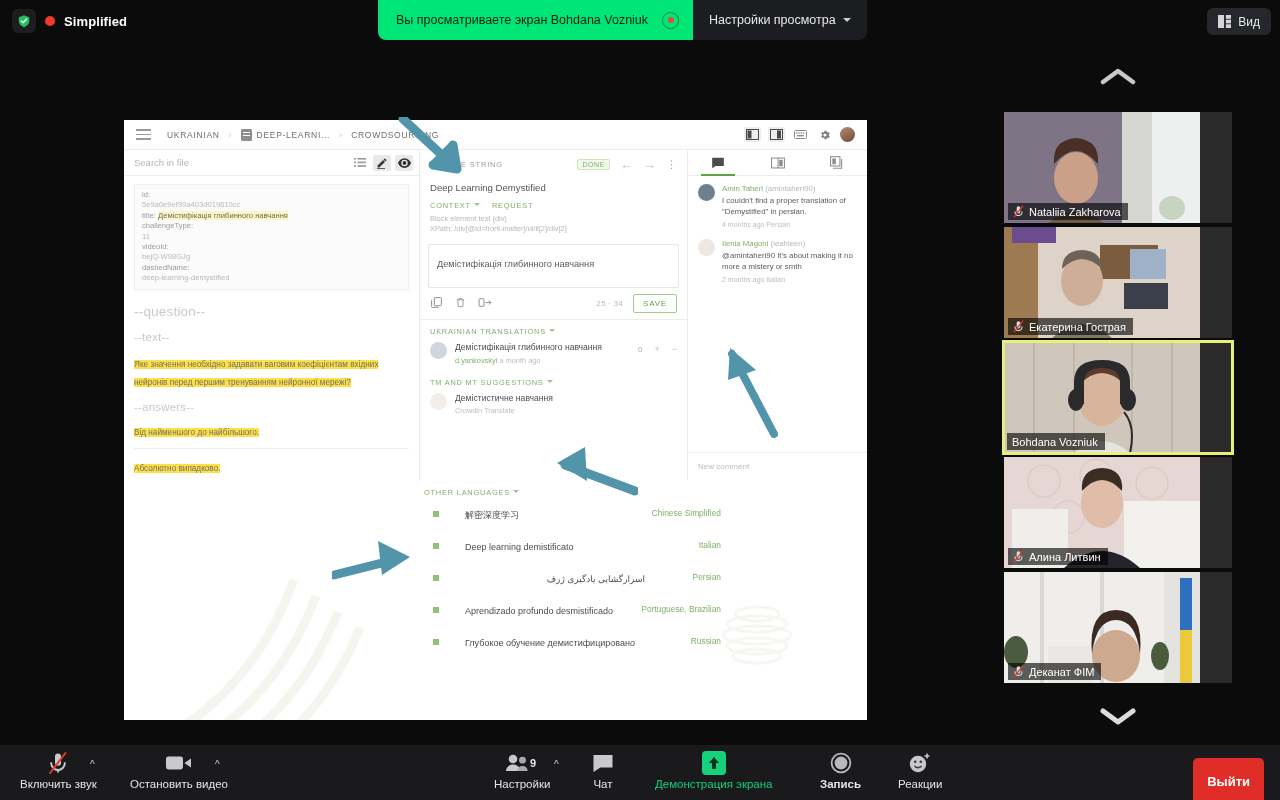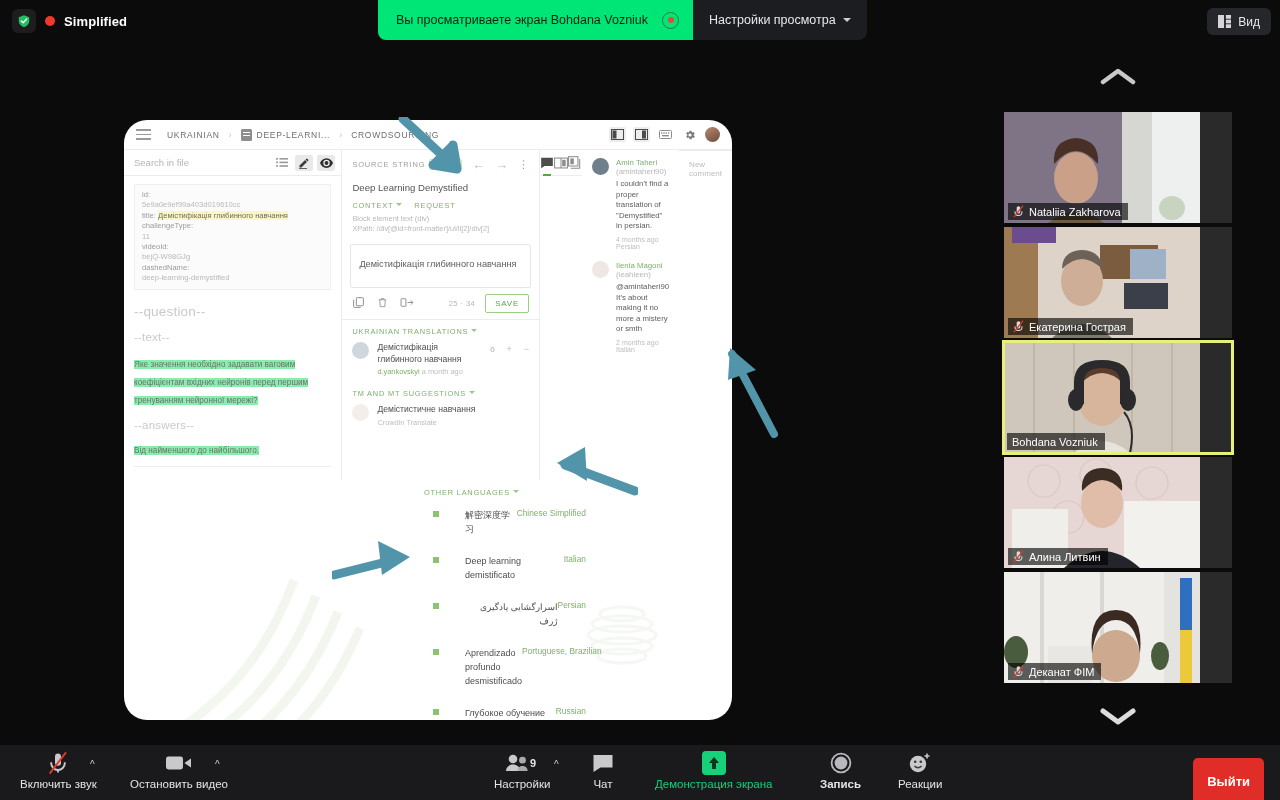--- a/index.html
+++ b/index.html
@@ -46,22 +46,22 @@
   .rec-ring i { width: 6px; height: 6px; border-radius: 50%; background: #e04a3c; display: block; }
   .share-dark {
     background: #1c1d20; color: #e8e8ea; font-size: 12.5px;
     display: flex; align-items: center; gap: 7px; padding: 0 16px;
   }
   .caret-d { width: 0; height: 0; border-left: 4px solid transparent; border-right: 4px solid transparent; border-top: 4px solid #cfcfd2; }
 
   
   .stage { position: absolute; left: 0; top: 42px; width: 992px; height: 703px; background: #0b0b0b; }
   .app {
-    position: absolute; left: 124px; top: 78px; width: 608px; height: 600px;
-    background: #ffffff; overflow: hidden; border-radius: 23px;
+    position: absolute; left: 124px; top: 78px; width: 743px; height: 600px;
+    background: #ffffff; overflow: hidden;
   }
   .wm1 { position:absolute; left:-40px; bottom:-50px; width: 380px; height: 230px; opacity:.55; pointer-events:none; }
   .wm2 { position:absolute; right:60px; bottom:40px; width: 100px; height: 90px; opacity:.55; pointer-events:none; }
 
   
   .cr-head { display: flex; align-items: center; height: 30px; padding: 0 12px; border-bottom: 1px solid #ececec; }
   .burger { width: 15px; display:flex; flex-direction: column; gap: 3px; margin-right: 16px; }
   .burger span { display:block; height: 1.6px; background: #9a9a9a; }
   .crumb { font-size: 8.5px; letter-spacing: .7px; color: #6d6d6d; }
   .crumb-sep { font-size: 9px; color: #c3c3c3; margin: 0 9px; }
@@ -69,34 +69,34 @@
   .file-ico::after{content:"";position:absolute;left:2px;top:3px;right:2px;height:1.2px;background:#fff;box-shadow:0 3px 0 #fff;}
   .cr-head-right { margin-left: auto; display:flex; align-items:center; gap: 7px; }
   .hicon { width: 17px; height: 15px; border-radius: 2px; display:flex; align-items:center; justify-content:center; }
   .hicon.act { background: #ededed; }
   .avatar-sm { width: 15px; height: 15px; border-radius: 50%; background: linear-gradient(150deg,#b98a72,#6d4a3c); }
 
   
   .panes { display: flex; height: 330px; }
   .pane-left { width: 296px; border-right: 1px solid #ececec; display:flex; flex-direction:column; }
   .pane-mid { width: 268px; border-right: 1px solid #ececec; display:flex; flex-direction:column; position:relative;}
-  .pane-right { flex: 1; display:flex; flex-direction:row; position:relative;}
+  .pane-right { flex: 1; display:flex; flex-direction:column; position:relative;}
 
   .search-row { display:flex; align-items:center; height:26px; border-bottom:1px solid #ececec; padding: 0 6px 0 10px;}
   .search-row .ph { font-size: 9.5px; color: #b5b5b5; }
   .search-tools { margin-left:auto; display:flex; align-items:center; gap:4px;}
   .stool { width: 18px; height: 16px; border-radius:2px; display:flex;align-items:center;justify-content:center;}
   .stool.active { background:#e9e9e9;}
 
   .file-body { flex:1; overflow:hidden; padding: 8px 10px 0 10px; position:relative;}
   .meta-box { background:#fbfbfb; border:1px solid #f0f0f0; padding:5px 7px; }
   .meta-line { font-size: 7.6px; line-height: 10.4px; color:#b9b9b9; white-space:nowrap;}
   .meta-key { color:#9b9b9b; }
   .hl { background:#fbf7c3; color:#6b6b6b; }
-  .hlg { background:#86efac; color:#6f6f6f; }
+  .hlg { background:#fde047; color:#6f6f6f; }
   .seg-title { font-size: 13.5px; color:#c9c9c9; margin: 14px 0 0 0; letter-spacing:.2px;}
   .seg-title.sm { font-size: 11.5px; margin-top:12px;}
   .ans-line { border-bottom: 1px solid #eeeeee; padding: 8px 0 9px 0; }
   .ans-txt { font-size: 8.2px; }
 
   .mid-head { display:flex; align-items:center; height:22px; padding: 6px 10px 0 10px; }
   .lbl-cap { font-size: 7.5px; letter-spacing: .8px; color:#9d9d9d; }
   .done-badge { font-size: 7px; letter-spacing:.6px; color:#82b366; border:1px solid #cfe3bf; background:#f2f8ec; padding:1px 4px; border-radius:2px;}
   .mid-head-right { margin-left:auto; display:flex; align-items:center; gap:10px;}
   .arrow-btn { color:#bdbdbd; font-size:13px; line-height:1;}

